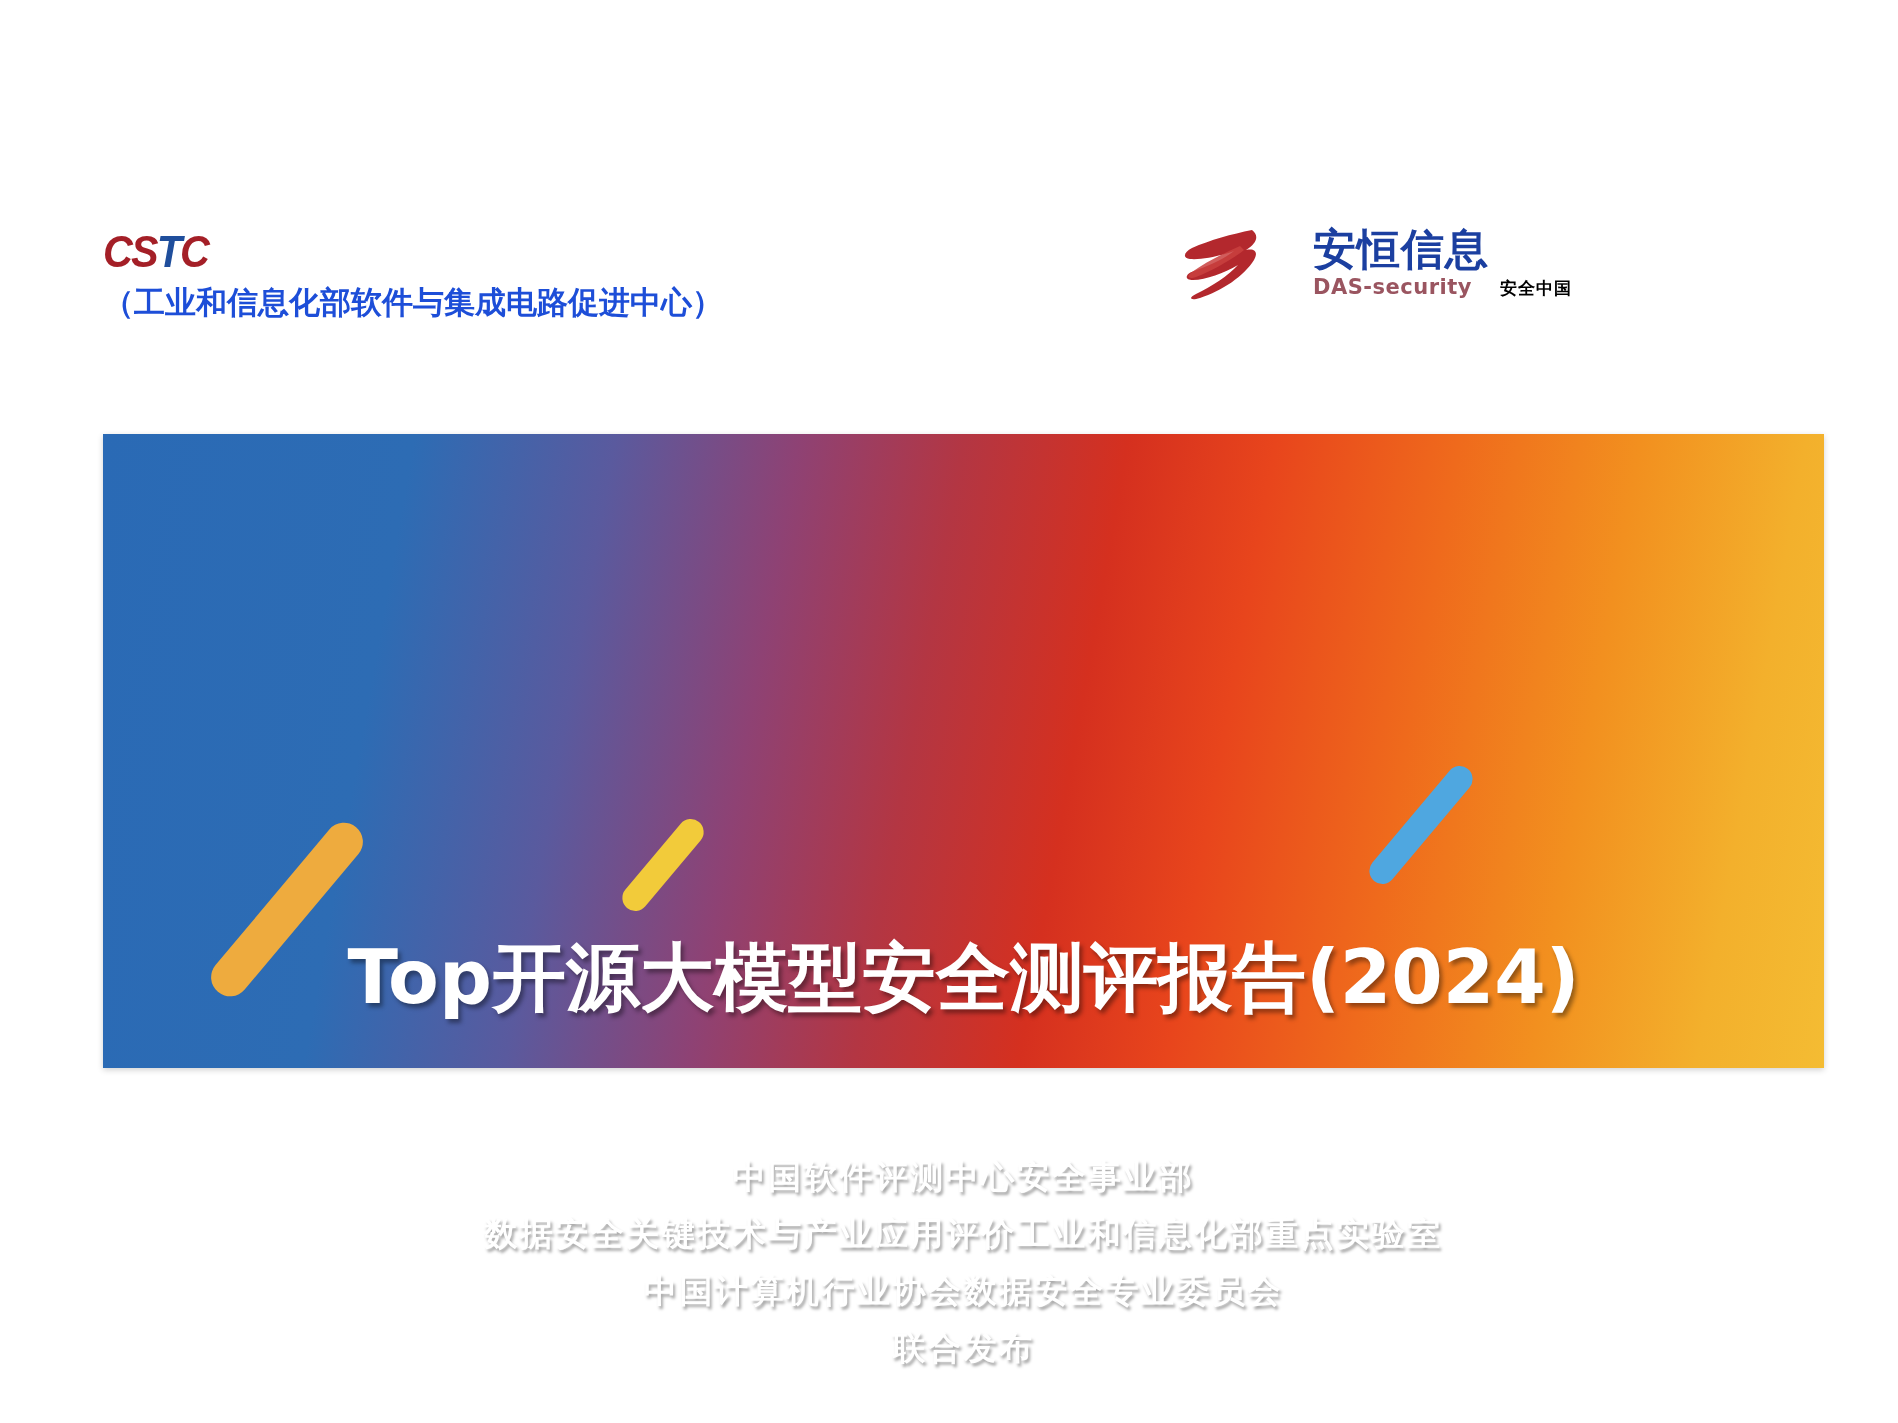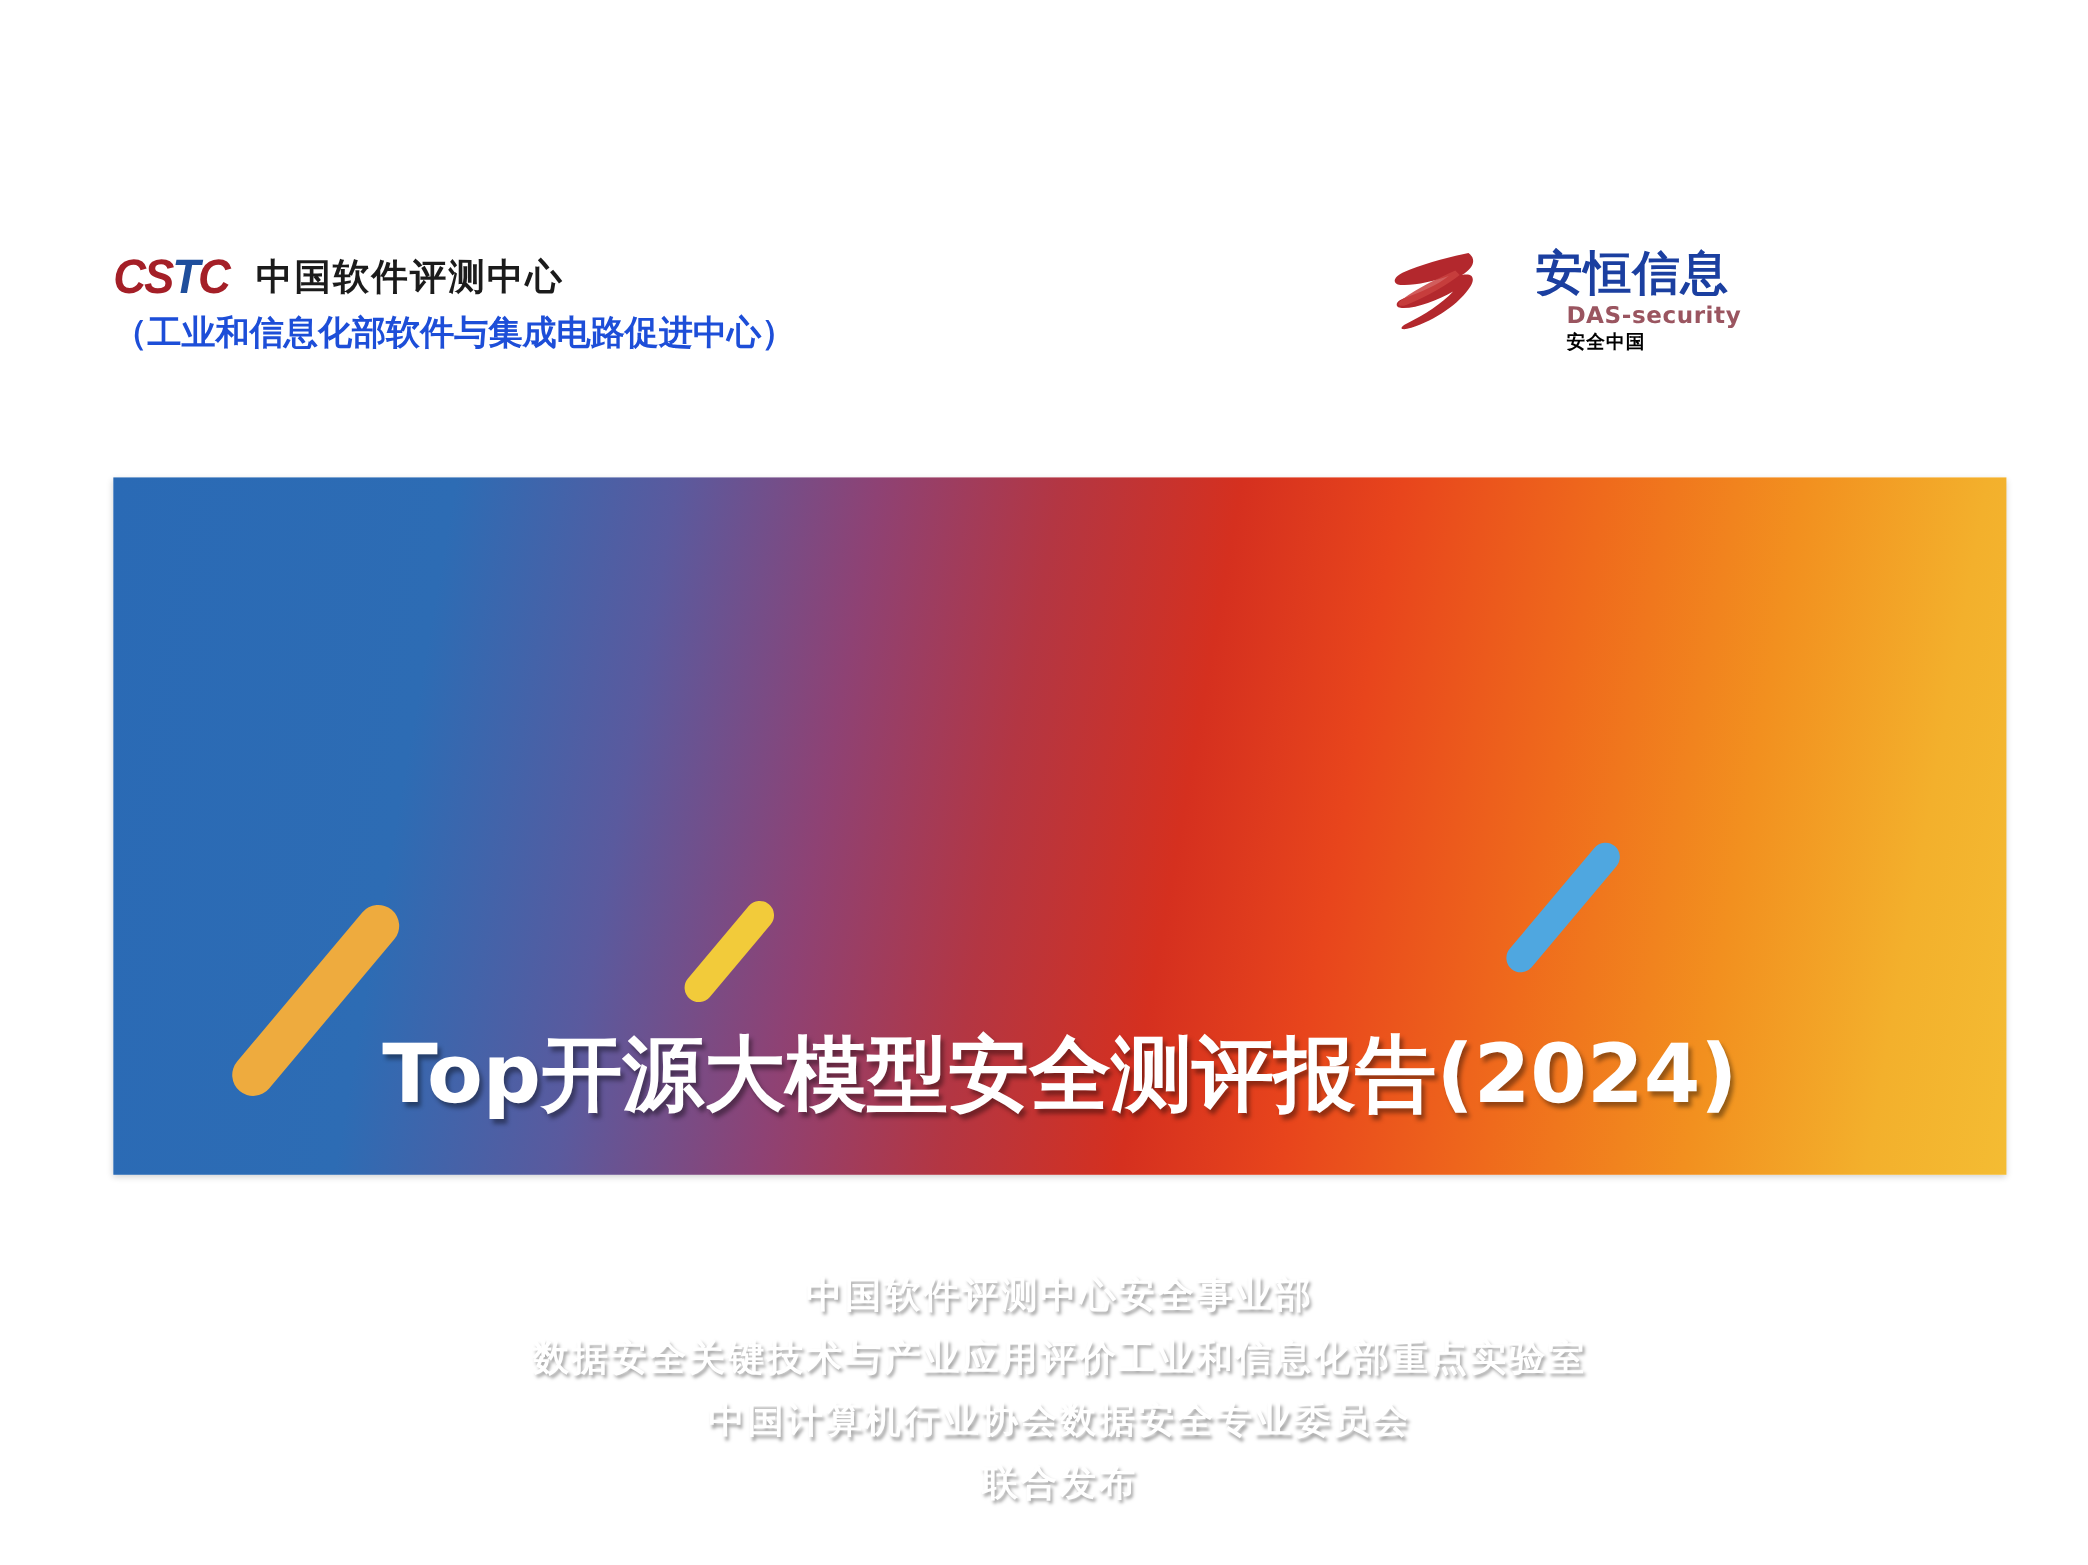--- a/index.html
+++ b/index.html
@@ -95,21 +95,20 @@
     font-size: 43px;
     line-height: 1.02;
     color: #1b3fa0;
     letter-spacing: 1px;
     white-space: nowrap;
   }
   .das-en-row {
     display: flex;
     align-items: baseline;
     margin-top: 3px;
-    flex-direction: column;
   }
   .das-en {
     font-family: "DejaVu Sans", "Liberation Sans", sans-serif;
     font-weight: bold;
     font-size: 21px;
     color: #9a5560;
     letter-spacing: 0.5px;
     white-space: nowrap;
   }
   .das-slogan {
@@ -225,21 +224,20 @@
   .banner-body-line:last-child { margin-bottom: 13px; }
 </style>
 </head>
 <body>
 
 <div class="header">
 
   <div class="cstc-logo-block">
     <div class="cstc-row">
       <div class="cstc-mark"><span class="cs">CS</span><span class="t">T</span><span class="c2">C</span></div>
-      <div class="cstc-cn">中国软件评测中心</div>
     </div>
     <div class="cstc-sub">（工业和信息化部软件与集成电路促进中心）</div>
   </div>
 
   <div class="das-logo-block">
     <div class="das-swoosh">
       <svg width="80" height="76" viewBox="0 0 80 76" xmlns="http://www.w3.org/2000/svg">
         <path d="M72 4 C52 8, 30 14, 12 22 C4 26, 2 32, 10 33 C22 34, 40 30, 54 25 C44 33, 28 40, 14 45 C5 48, 4 54, 13 54 C26 54, 44 47, 58 39 C48 50, 32 60, 16 68 C8 72, 10 75, 20 72 C42 65, 64 50, 74 34 C78 27, 76 22, 66 24 C76 18, 80 10, 72 4 Z" fill="#b3282d"></path>
         <path d="M60 20 C44 27, 26 36, 12 46 C6 50, 8 54, 16 51 C34 44, 54 32, 64 24 Z" fill="#c9413f" opacity="0.85"></path>
       </svg>

